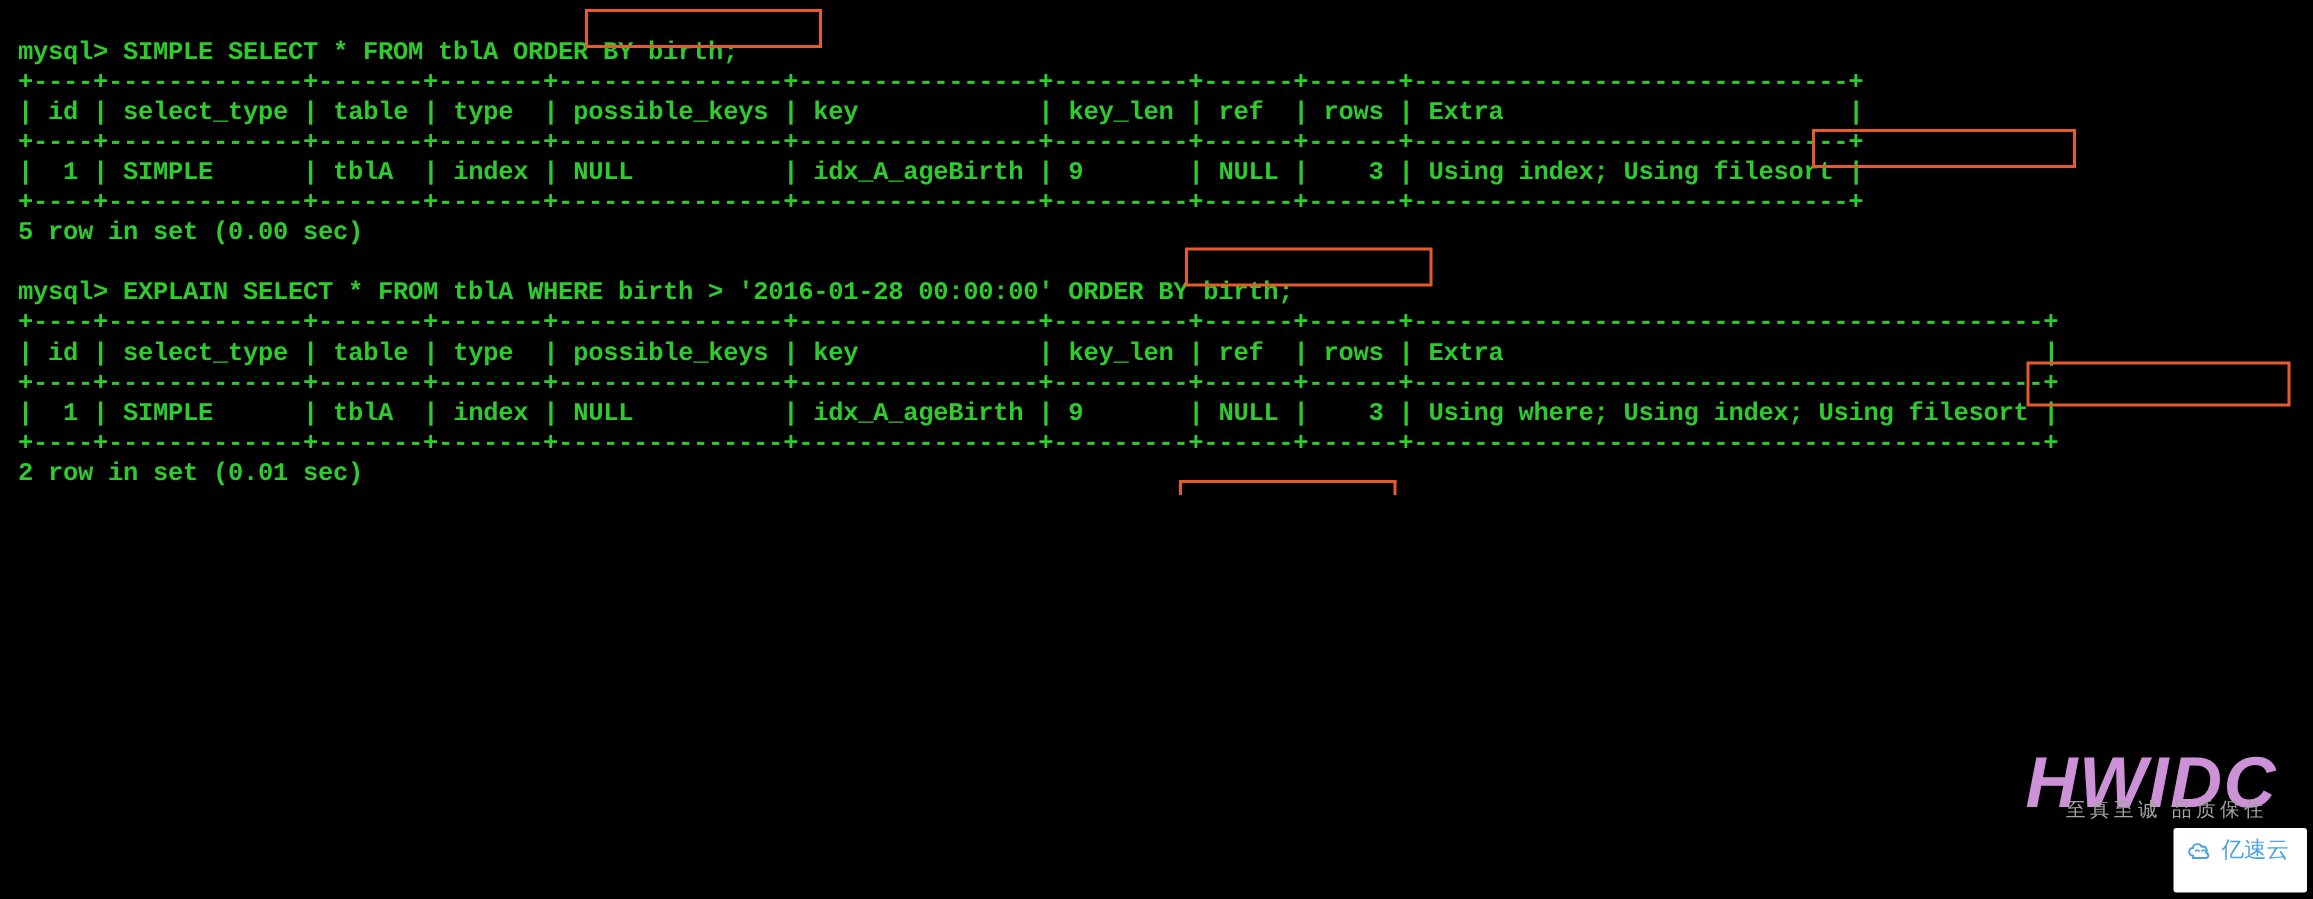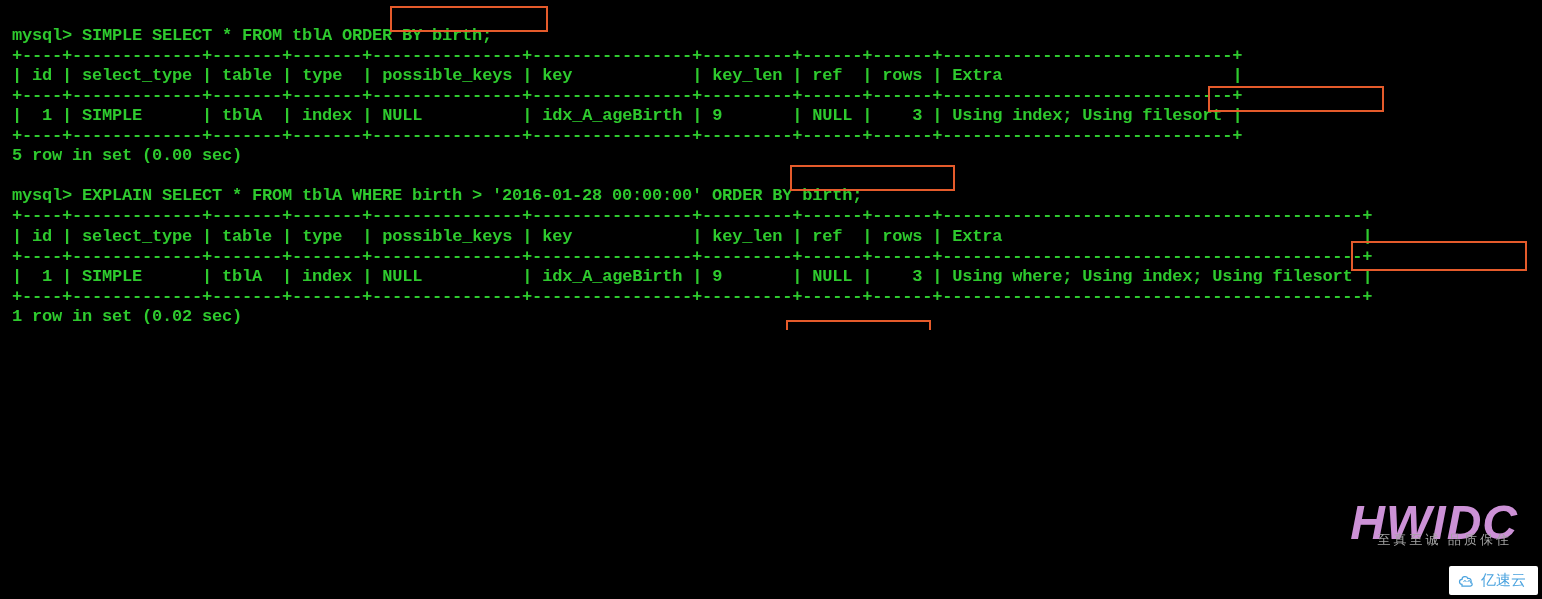--- a/index.html
+++ b/index.html
@@ -45,21 +45,21 @@
     font-family: Arial, sans-serif;
     font-size: 13px;
     letter-spacing: 3px;
   }
   .badge {
     position: absolute;
     right: 4px;
     bottom: 4px;
     background: #fff;
     color: #4aa3df;
-    padding: 5px 12px 5px 8px;
+    padding: 5px 12px 19px 8px;
     font-family: Arial, sans-serif;
     font-size: 15px;
     border-radius: 2px;
     display: flex;
     align-items: center;
     gap: 4px;
   }
   .badge-icon {
     width: 20px;
     height: 14px;
@@ -77,21 +77,21 @@
 <span>|  <span>1</span> | <span>SIMPLE</span>      | <span>tblA</span>  | <span>index</span> | <span>NULL</span>          | <span>idx_A_ageBirth</span> | <span>9</span>       | <span>NULL</span> |    <span>3</span> | <span>Using index; Using filesort</span> |</span>
 <span>+----+-------------+-------+-------+---------------+----------------+---------+------+------+-----------------------------+</span>
 <span>5 row in set (0.00 sec)</span>
 
 <span>mysql&gt; </span><span>EXPLAIN SELECT * FROM tblA WHERE birth &gt; '2016-01-28 00:00:00' ORDER BY birth;</span>
 <span>+----+-------------+-------+-------+---------------+----------------+---------+------+------+------------------------------------------+</span>
 <span>| <span>id</span> | <span>select_type</span> | <span>table</span> | <span>type</span>  | <span>possible_keys</span> | <span>key</span>            | <span>key_len</span> | <span>ref</span>  | <span>rows</span> | <span>Extra</span>                                    |</span>
 <span>+----+-------------+-------+-------+---------------+----------------+---------+------+------+------------------------------------------+</span>
 <span>|  <span>1</span> | <span>SIMPLE</span>      | <span>tblA</span>  | <span>index</span> | <span>NULL</span>          | <span>idx_A_ageBirth</span> | <span>9</span>       | <span>NULL</span> |    <span>3</span> | <span>Using where; Using index; Using filesort</span> |</span>
 <span>+----+-------------+-------+-------+---------------+----------------+---------+------+------+------------------------------------------+</span>
-<span>1 row in set (0.02 sec)</span>
+<span>2 row in set (0.01 sec)</span>
 </div>
 
 <div class="annot" style="left:390px; top:6px; width:158px; height:26px;"></div>
 <div class="annot" style="left:1208px; top:86px; width:176px; height:26px;"></div>
 <div class="annot" style="left:790px; top:165px; width:165px; height:26px;"></div>
 <div class="annot" style="left:1351px; top:241px; width:176px; height:30px;"></div>
 <div class="annot" style="left:786px; top:320px; width:145px; height:10px; border-bottom:none;"></div>
 
 <div class="watermark-big">HWIDC</div>
 <div class="watermark-small">至真至诚 品质保住</div>

